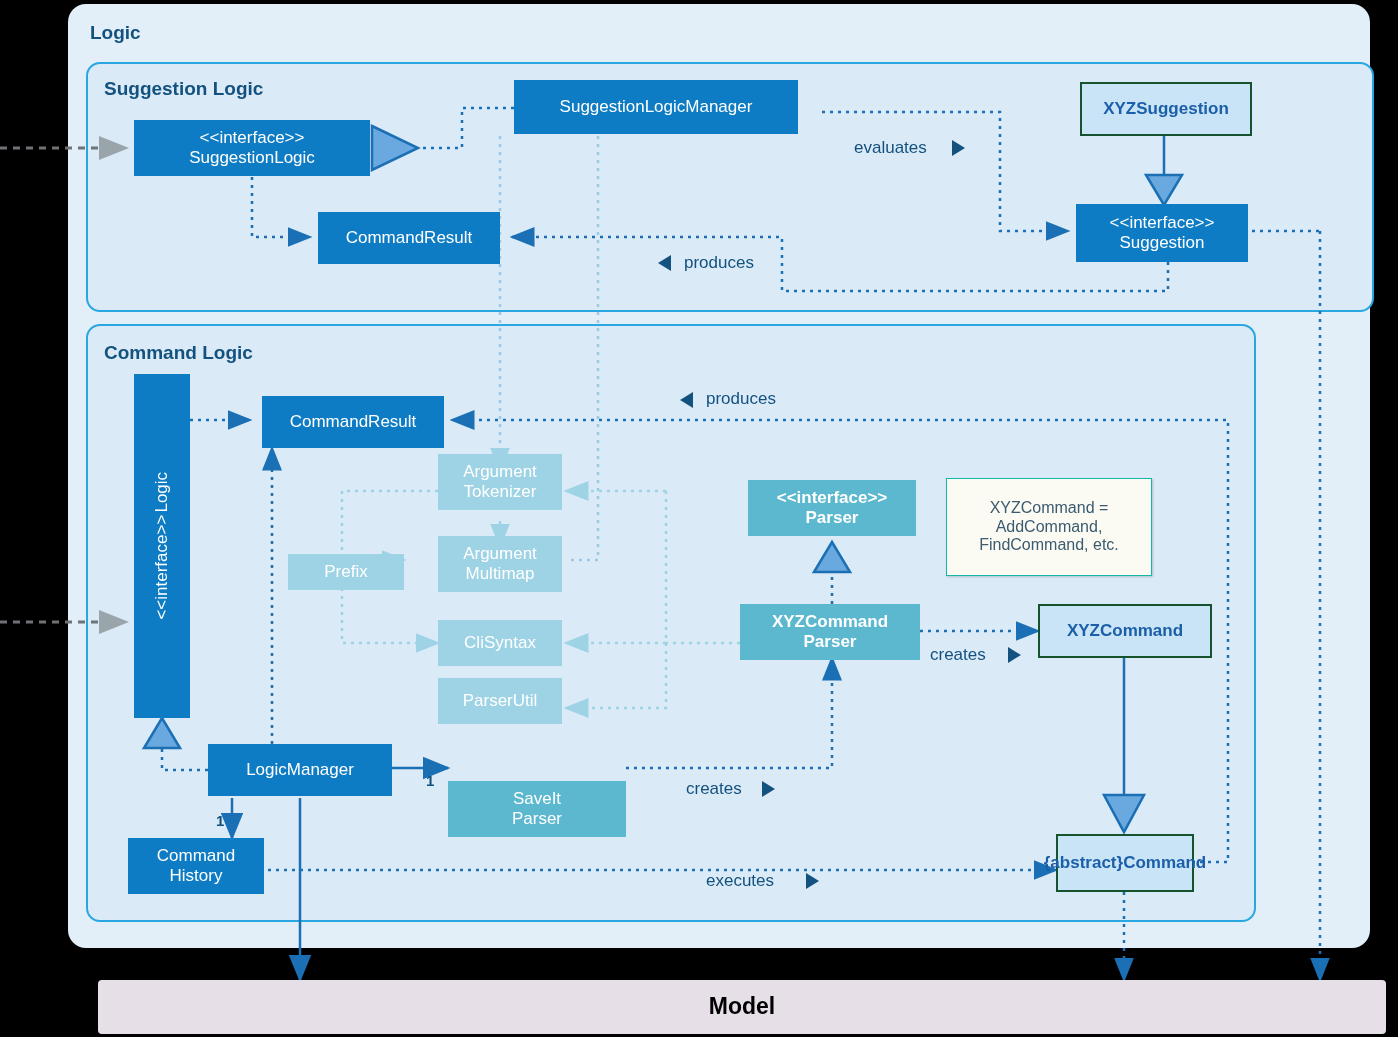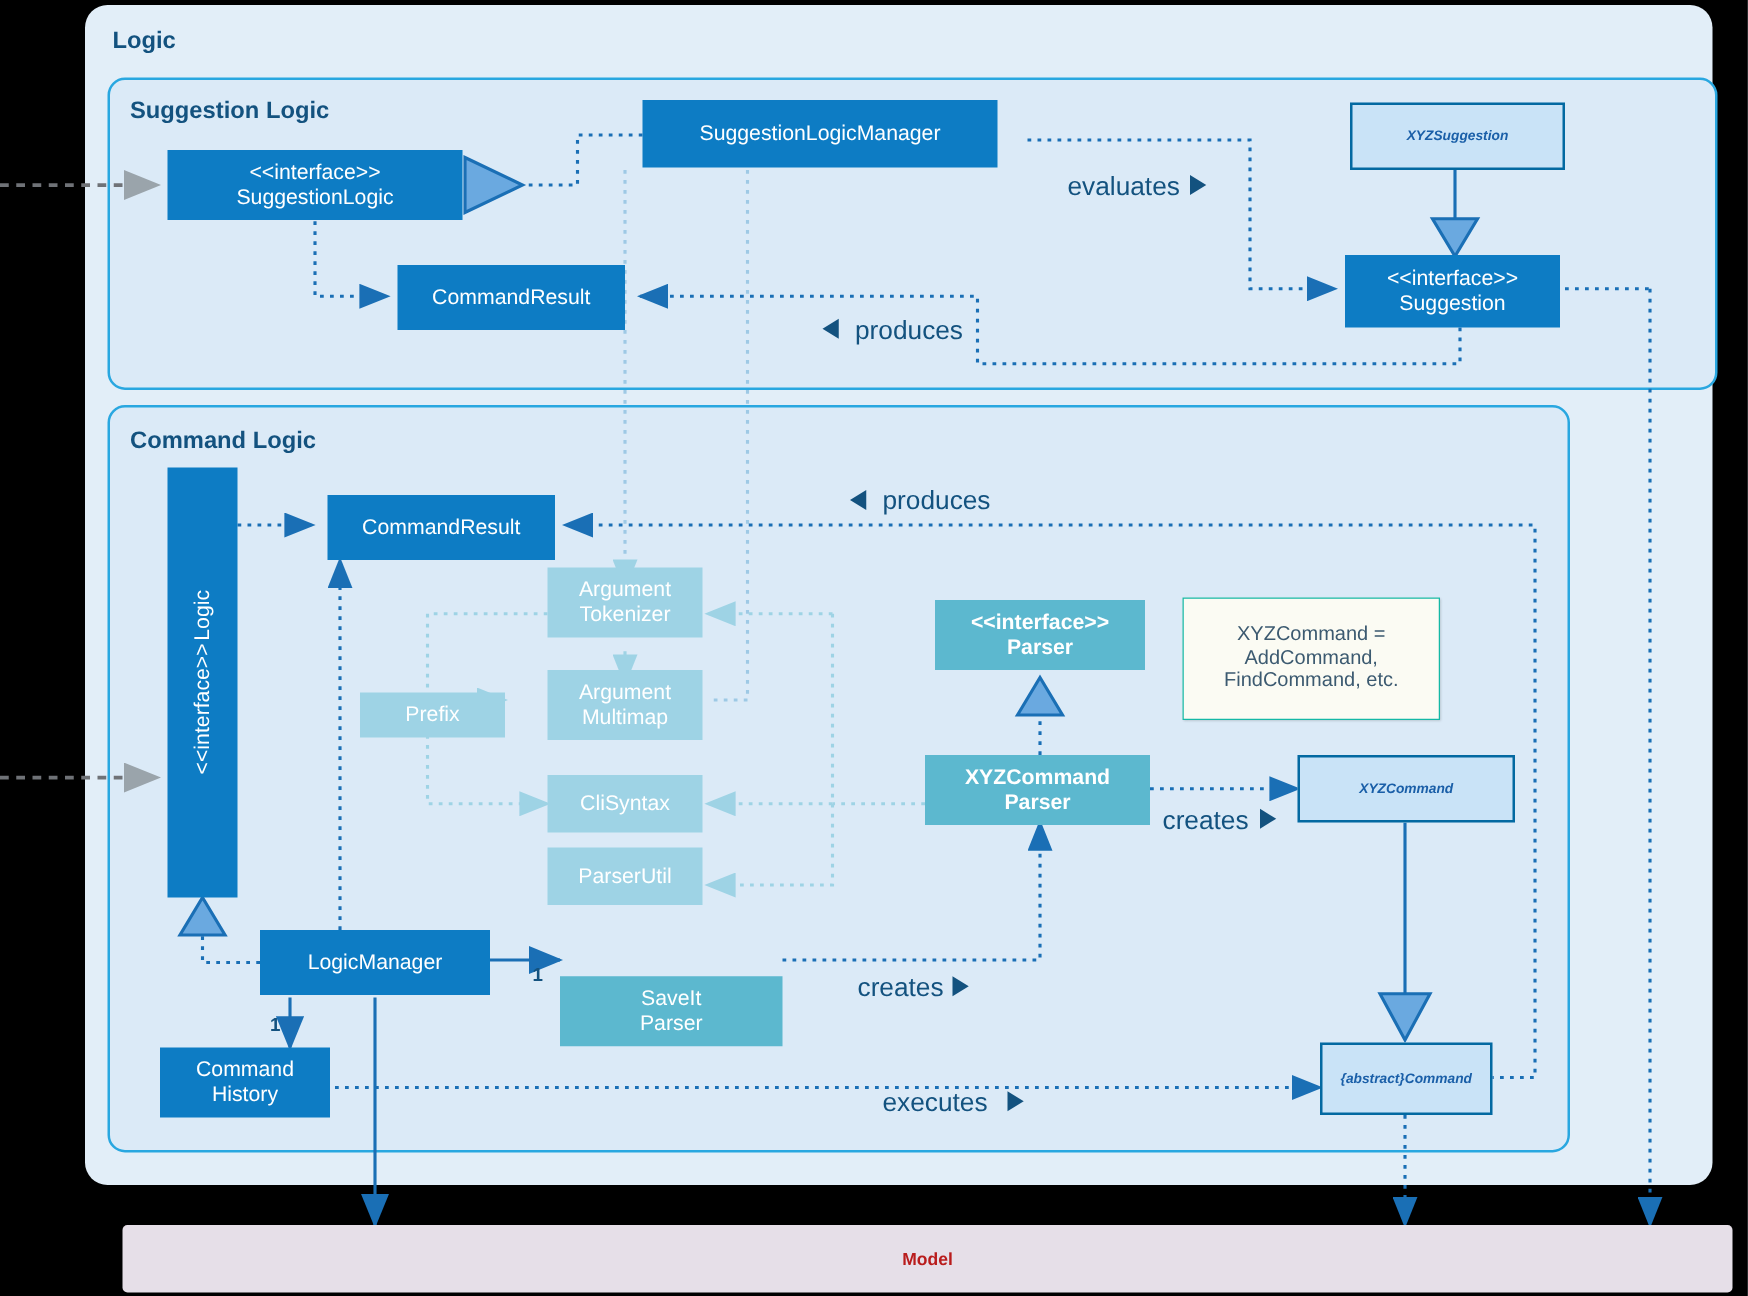--- a/index.html
+++ b/index.html
@@ -13,28 +13,28 @@
   #suggestion-panel{left:86px;top:62px;width:1284px;height:246px;}
   #command-panel{left:86px;top:324px;width:1166px;height:594px;}
   .panel-title{font-weight:bold;font-size:19px;color:#13527f;}
   
   .box{display:flex;align-items:center;justify-content:center;text-align:center;
        line-height:1.18;box-sizing:border-box;}
   .dk{background:#0d7cc4;color:#fff;font-size:17px;}
   .teal{background:#5cb8cf;color:#fff;font-size:17px;margin-top:41px;}
   .teal-b{background:#5cb8cf;color:#fff;font-size:17px;font-weight:bold;}
   .pale{background:#9ed3e5;color:#fff;font-size:17px;}
-  .lt{background:#c9e3f7;color:#1a5fa8;font-size:11px;font-weight:bold;
-      border:2px solid #0369a1;font-style:italic;}
+  .lt{background:#c9e3f7;color:#1a5fa8;font-size:17px;font-weight:bold;
+      border:2px solid #14532d;}
   .note{background:#fbfbf3;color:#3c5a70;font-size:16px;border:1px solid #14b8a6;
         box-shadow:1px 1px 2px rgba(0,0,0,.18);}
-  .model-bar{background:#e6dfe8;color:#b91c1c;font-weight:bold;font-size:14px;
+  .model-bar{background:#e6dfe8;color:#000000;font-weight:bold;font-size:23px;
              border-radius:4px;}
   .vert{writing-mode:vertical-rl;transform:rotate(180deg);}
-  .lbl{color:#13527f;font-size:21px;white-space:nowrap;}
+  .lbl{color:#13527f;font-size:17px;white-space:nowrap;}
   .num{color:#13527f;font-size:15px;font-weight:bold;}
   svg.ov{position:absolute;left:0;top:0;width:1398px;height:1037px;pointer-events:none;}
 </style>
 </head>
 <body>
 
 <div id="root">
 
   <div class="abs" id="logic-panel"></div>
   <div class="abs panel-title" style="left:90px;top:22px;">Logic</div>

